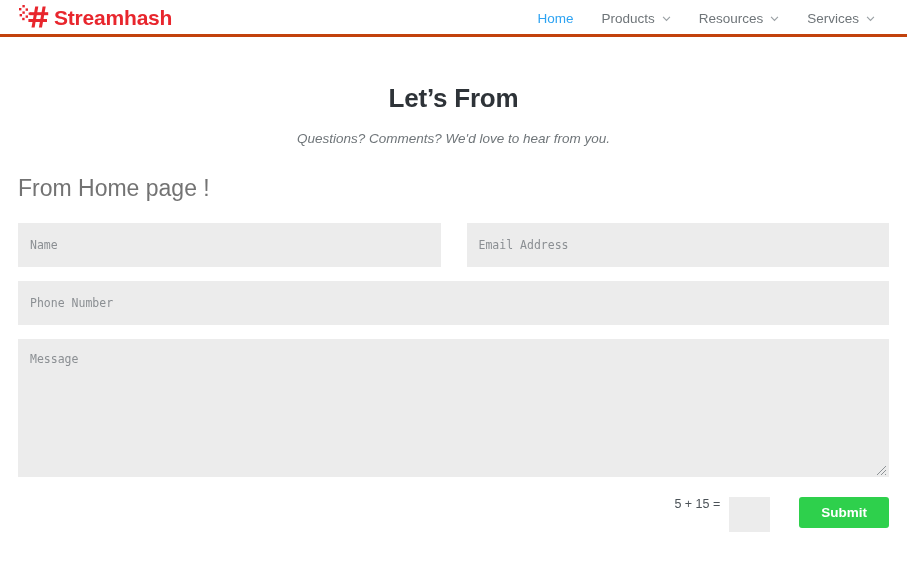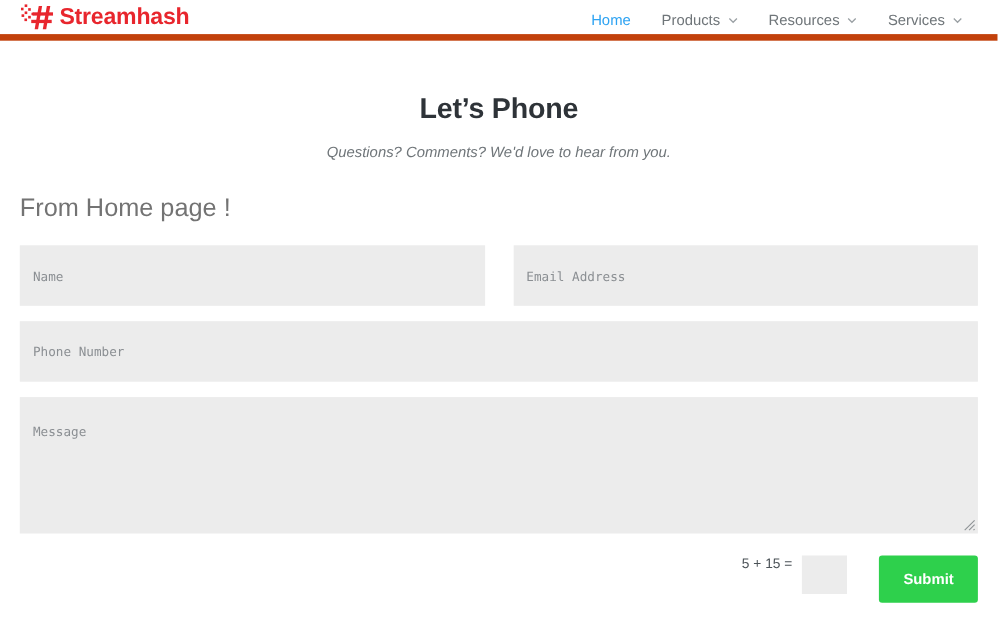--- a/index.html
+++ b/index.html
@@ -13,21 +13,21 @@
     font-family: "Liberation Sans", sans-serif;
     color: #5a5a5a;
     -webkit-font-smoothing: antialiased;
   }
 
   
   .site-header {
     position: relative;
     height: 37px;
     background: #ffffff;
-    border-bottom: 6px solid #c2410c;
+    border-bottom: 3px solid #c2410c;
     display: flex;
     align-items: flex-start;
   }
   .brand {
     display: flex;
     align-items: center;
     margin-left: 19px;
     height: 100%;
     text-decoration: none;
   }
@@ -120,39 +120,39 @@
     display: flex;
     gap: 26px;
     margin-bottom: 14px;
   }
   .field {
     flex: 1 1 0;
     min-width: 0;
   }
   .input-box {
     width: 100%;
-    height: 55px;
+    height: 44px;
     background: #ececec;
     border: none;
     outline: none;
     padding: 0 12px;
     font-family: "DejaVu Sans Mono", "Liberation Mono", monospace;
     font-size: 11.5px;
     color: #49535a;
     display: block;
   }
   .input-box::placeholder { color: #8b8f93; opacity: 1; }
 
   .textarea-box {
     width: 100%;
-    height: 124px;
+    height: 138px;
     background: #ececec;
     border: none;
     outline: none;
-    padding: 23px 12px;
+    padding: 12px 12px;
     font-family: "DejaVu Sans Mono", "Liberation Mono", monospace;
     font-size: 11.5px;
     color: #49535a;
     resize: none;
     display: block;
     line-height: 1.4;
   }
   .textarea-box::placeholder { color: #8b8f93; opacity: 1; }
 
   .textarea-wrap { position: relative; }
@@ -194,21 +194,21 @@
   .submit-button {
     margin-left: 29px;
     background: #2ed04c;
     color: #ffffff;
     border: none;
     outline: none;
     font-family: "Liberation Sans", sans-serif;
     font-size: 13.5px;
     font-weight: bold;
     padding: 0 22px;
-    height: 43px;
+    height: 31px;
     border-radius: 3px;
     cursor: pointer;
     line-height: 31px;
     white-space: nowrap;
   }
 </style>
 </head>
 <body>
 
 <header class="site-header">
@@ -267,21 +267,21 @@
         <svg viewBox="0 0 10 10" width="9" height="9" xmlns="http://www.w3.org/2000/svg">
           <path d="M1.2 3.2 L5 7 L8.8 3.2" fill="none" stroke="#9aa0a4" stroke-width="1.3"></path>
         </svg>
       </span>
     </div>
 
   </nav>
 </header>
 
 <section class="hero">
-  <h1 class="hero-title">Let’s Phone</h1>
+  <h1 class="hero-title">Let’s From</h1>
   <p class="hero-line hero-line-1">Questions? Comments? We'd love to hear from you.</p>
 </section>
 
 <section class="form-section">
 
   <h2 class="section-title">From Home page !</h2>
 
   <form>
 
     <div class="field-row">

